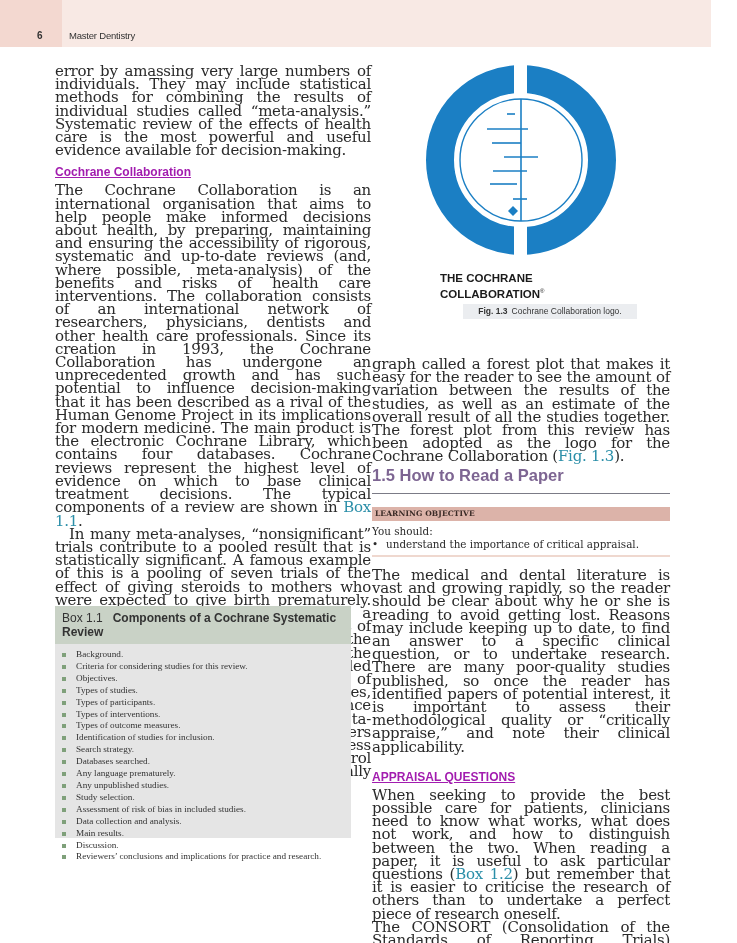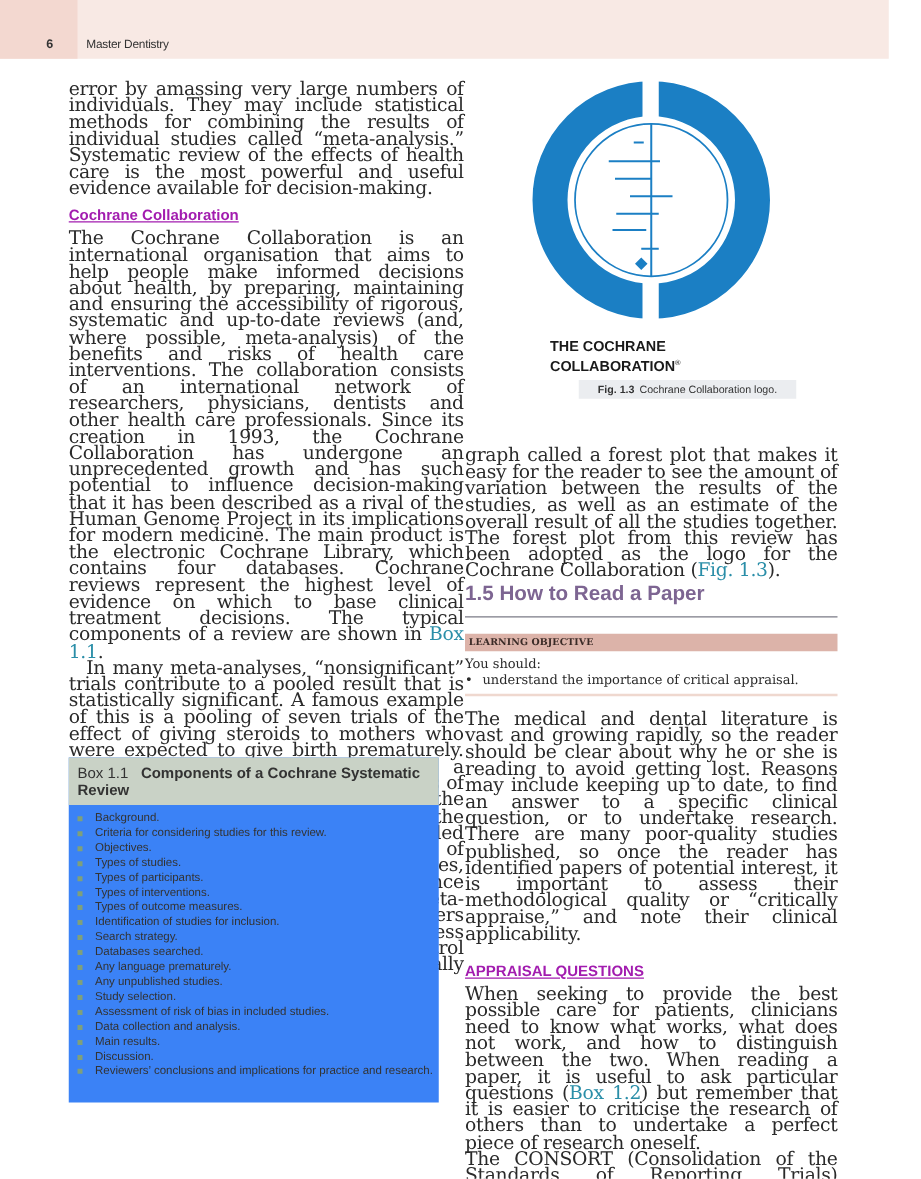--- a/index.html
+++ b/index.html
@@ -32,33 +32,33 @@
     letter-spacing: -0.25px;
   }
   p.indent { text-indent: 14px; }
   .link { color: #2a8ea8; }
   h3.sub {
     margin: 8px 0 5px 0; font-family: "Liberation Sans", sans-serif;
     font-size: 12px; font-weight: bold; color: #a21caf; text-decoration: underline;
   }
   
   .box {
-    position: absolute; left: 55px; top: 606px; width: 296px; height: 276px;
-    background: #3b82f6;
+    position: absolute; left: 55px; top: 606px; width: 296px; height: 232px;
+    background: #e5e5e5;
   }
   .box-head {
     background: #c9d2c6; padding: 5px 7px 5px 7px;
     font-family: "Liberation Sans", sans-serif; font-size: 12px; line-height: 14px; color: #333;
   }
   .box-head .num { font-weight: normal; margin-right: 10px; }
   .box-head .ttl { font-weight: bold; }
   .box ul { list-style: none; margin: 5px 0 0 0; padding: 0 0 0 7px; }
   .box li {
     position: relative; padding-left: 14px;
-    font-family: Liberation Sans, sans-serif; font-size: 9.2px; line-height: 11.9px; color: #333;
+    font-family: Liberation Serif, serif; font-size: 9.2px; line-height: 11.9px; color: #333;
   }
   .box li .bullet {
     position: absolute; left: 0; top: 4px; width: 4px; height: 4px; background: #7fa07a;
   }
   
   .fig { position: absolute; left: 421px; top: 60px; width: 200px; height: 200px; }
   .logo-text {
     position: absolute; left: 440px; top: 272px; width: 166px; text-align: left;
     font-family: "Liberation Sans", sans-serif; font-weight: bold; font-size: 11.5px;
     line-height: 13px; color: #1a1a1a;

